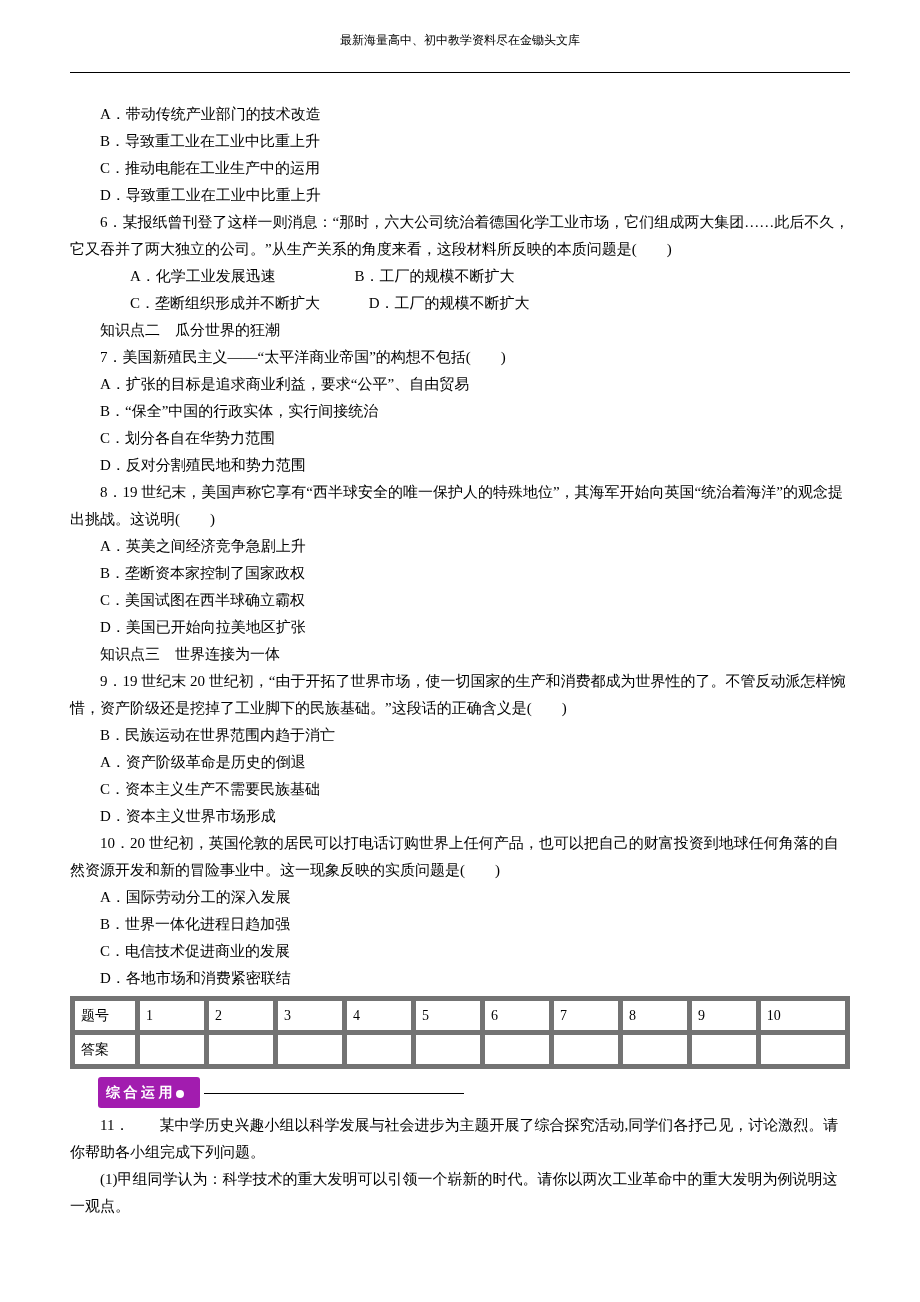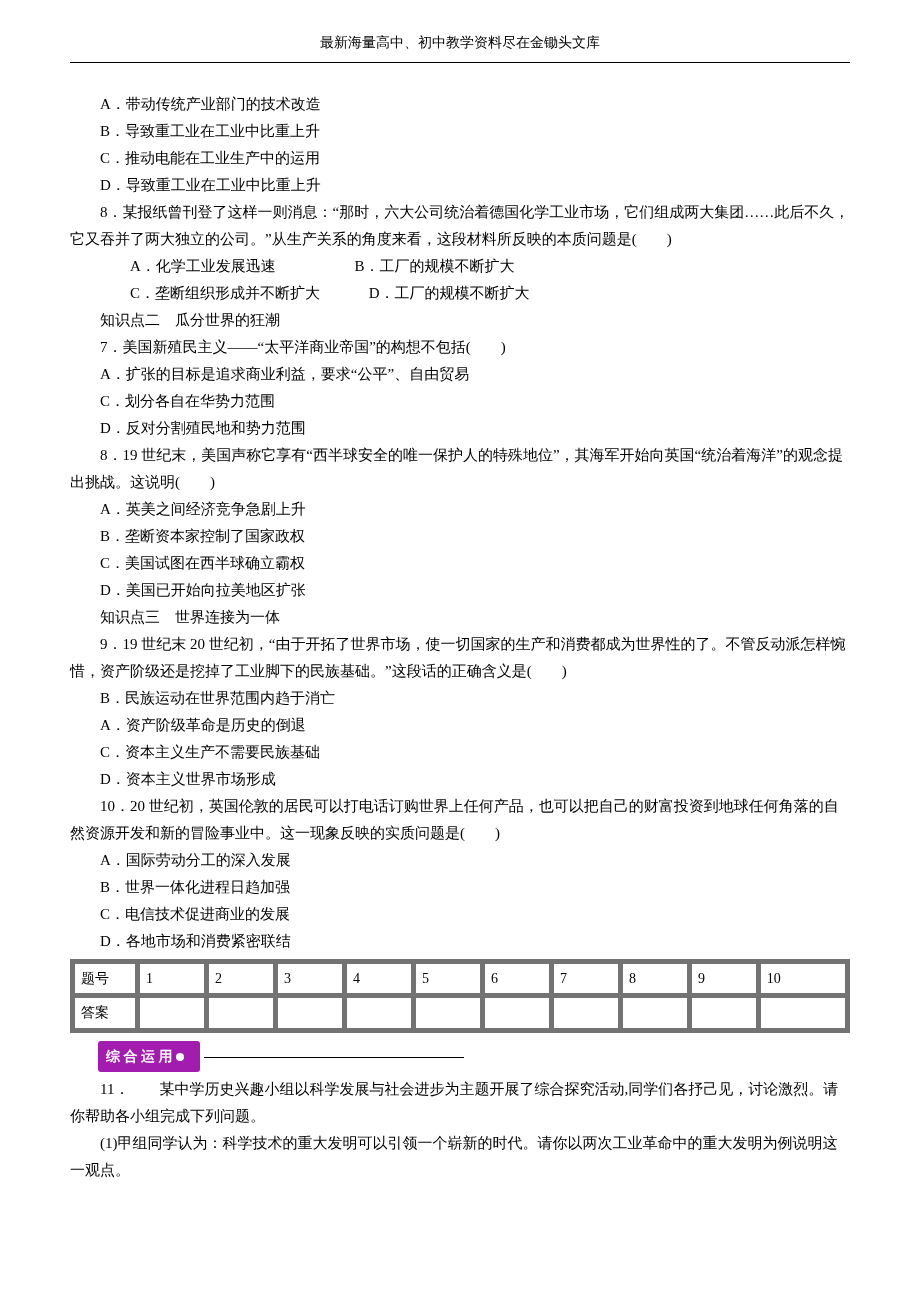--- a/index.html
+++ b/index.html
@@ -11,22 +11,22 @@
     line-height: 1.8;
     color: #000;
   }
   .page {
     width: 780px;
     margin: 0 auto;
     padding: 30px 70px 60px 70px;
   }
   .header {
     text-align: center;
-    font-size: 14px;
-    padding-bottom: 7px;
+    font-size: 12px;
+    padding-bottom: 20px;
     border-bottom: 1px solid #000;
     margin-bottom: 28px;
   }
   .indent {
     text-indent: 2em;
     margin: 0;
   }
   .option {
     text-indent: 2em;
     margin: 0;
@@ -85,34 +85,35 @@
 <body>
 
 <div class="page">
   <div class="header">最新海量高中、初中教学资料尽在金锄头文库</div>
 
   <p class="option">A．带动传统产业部门的技术改造</p>
   <p class="option">B．导致重工业在工业中比重上升</p>
   <p class="option">C．推动电能在工业生产中的运用</p>
   <p class="option">D．导致重工业在工业中比重上升</p>
 
-  <p class="indent">8．某报纸曾刊登了这样一则消息：“那时，六大公司统治着德国化学工业市场，它们组成两大集团……此后不久，它又吞并了两大独立的公司。”从生产关系的角度来看，这段材料所反映的本质问题是(　　)</p>
+  <p class="indent">6．某报纸曾刊登了这样一则消息：“那时，六大公司统治着德国化学工业市场，它们组成两大集团……此后不久，它又吞并了两大独立的公司。”从生产关系的角度来看，这段材料所反映的本质问题是(　　)</p>
   <p class="option-row">
     <span class="gap1">A．化学工业发展迅速</span>
     <span>B．工厂的规模不断扩大</span>
   </p>
   <p class="option-row">
     <span class="gap1" style="margin-right:1em">C．垄断组织形成并不断扩大</span>
     <span>D．工厂的规模不断扩大</span>
   </p>
 
   <p class="indent">知识点二　瓜分世界的狂潮</p>
 
   <p class="indent">7．美国新殖民主义——“太平洋商业帝国”的构想不包括(　　)</p>
   <p class="option">A．扩张的目标是追求商业利益，要求“公平”、自由贸易</p>
+  <p class="option">B．“保全”中国的行政实体，实行间接统治</p>
   <p class="option">C．划分各自在华势力范围</p>
   <p class="option">D．反对分割殖民地和势力范围</p>
 
   <p class="indent">8．19 世纪末，美国声称它享有“西半球安全的唯一保护人的特殊地位”，其海军开始向英国“统治着海洋”的观念提出挑战。这说明(　　)</p>
   <p class="option">A．英美之间经济竞争急剧上升</p>
   <p class="option">B．垄断资本家控制了国家政权</p>
   <p class="option">C．美国试图在西半球确立霸权</p>
   <p class="option">D．美国已开始向拉美地区扩张</p>
 
   <p class="indent">知识点三　世界连接为一体</p>

